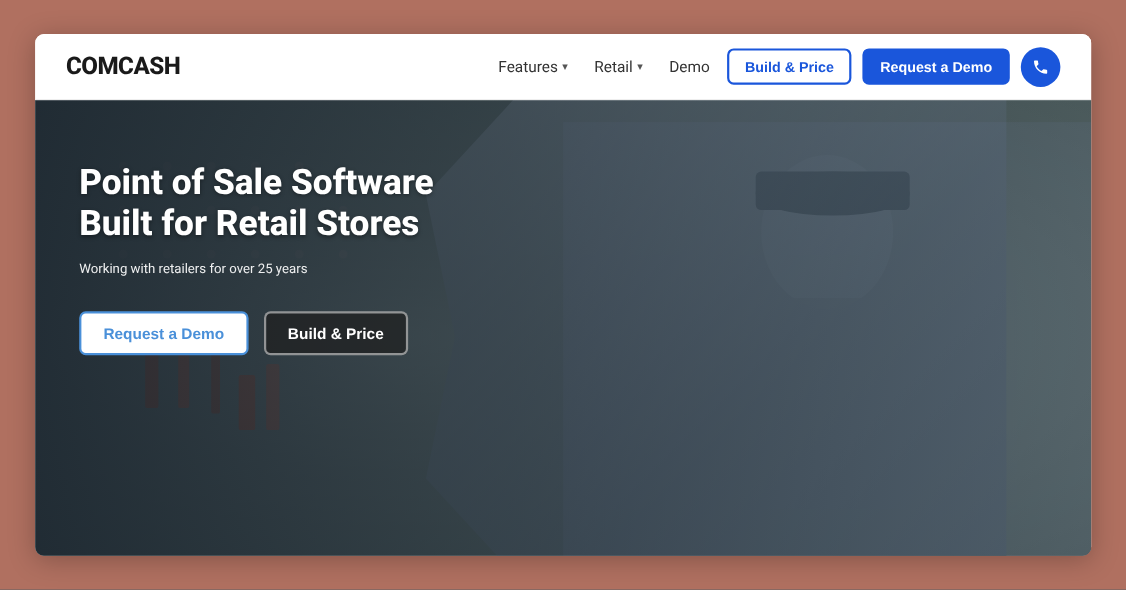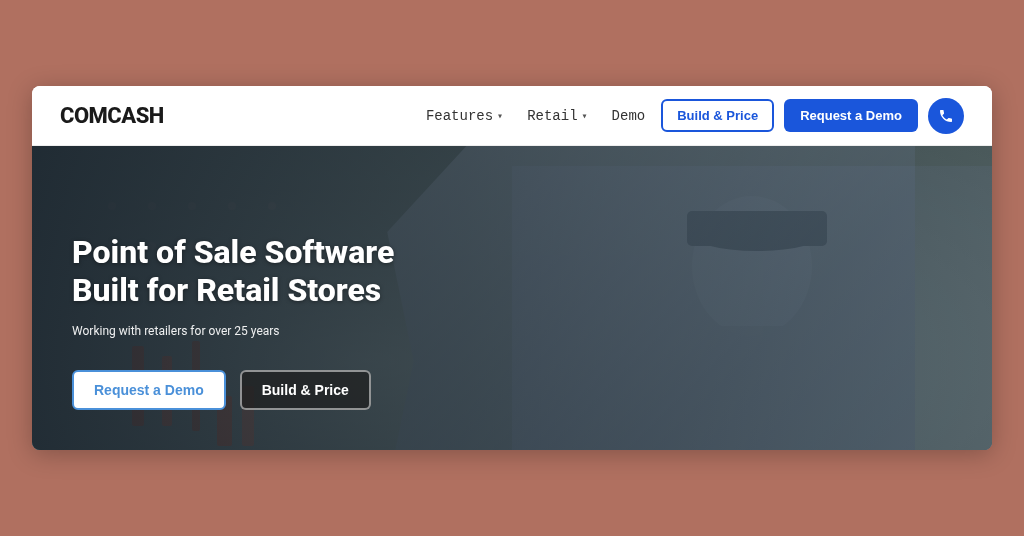--- a/index.html
+++ b/index.html
@@ -10,21 +10,21 @@
       justify-content: center;
       align-items: center;
       width: 1024px;
       height: 536px;
       font-family: -apple-system, BlinkMacSystemFont, 'Segoe UI', Roboto, sans-serif;
       overflow: hidden;
     }
 
     .browser-window {
       width: 960px;
-      height: 364px;
+      height: 474px;
       background: white;
       border-radius: 8px;
       overflow: hidden;
       box-shadow: 0 4px 24px rgba(0,0,0,0.25);
     }
 
     
     .navbar {
       background: white;
       height: 60px;
@@ -54,21 +54,20 @@
     }
 
     .nav-link {
       font-size: 14px;
       color: #333;
       cursor: pointer;
       display: flex;
       align-items: center;
       gap: 4px;
       white-space: nowrap;
-      font-family: Liberation Mono, monospace;
     }
 
     .nav-link .chevron {
       font-size: 10px;
       color: #555;
     }
 
     .nav-actions {
       display: flex;
       align-items: center;
@@ -157,21 +156,20 @@
       width: 55%;
       background: linear-gradient(135deg, #8a9aaa 0%, #6a7a8a 30%, #4a5a6a 60%, #3a4a5a 100%);
       clip-path: polygon(15% 0%, 100% 0%, 100% 100%, 15% 100%, 0% 80%, 5% 50%, 0% 20%);
     }
 
     .hero-content {
       position: relative;
       z-index: 3;
       padding: 55px 40px;
       max-width: 55%;
-      margin-top: 32px;
     }
 
     .hero-title {
       font-size: 32px;
       font-weight: 800;
       color: white;
       line-height: 1.2;
       margin-bottom: 14px;
       text-shadow: 0 1px 4px rgba(0,0,0,0.4);
     }

